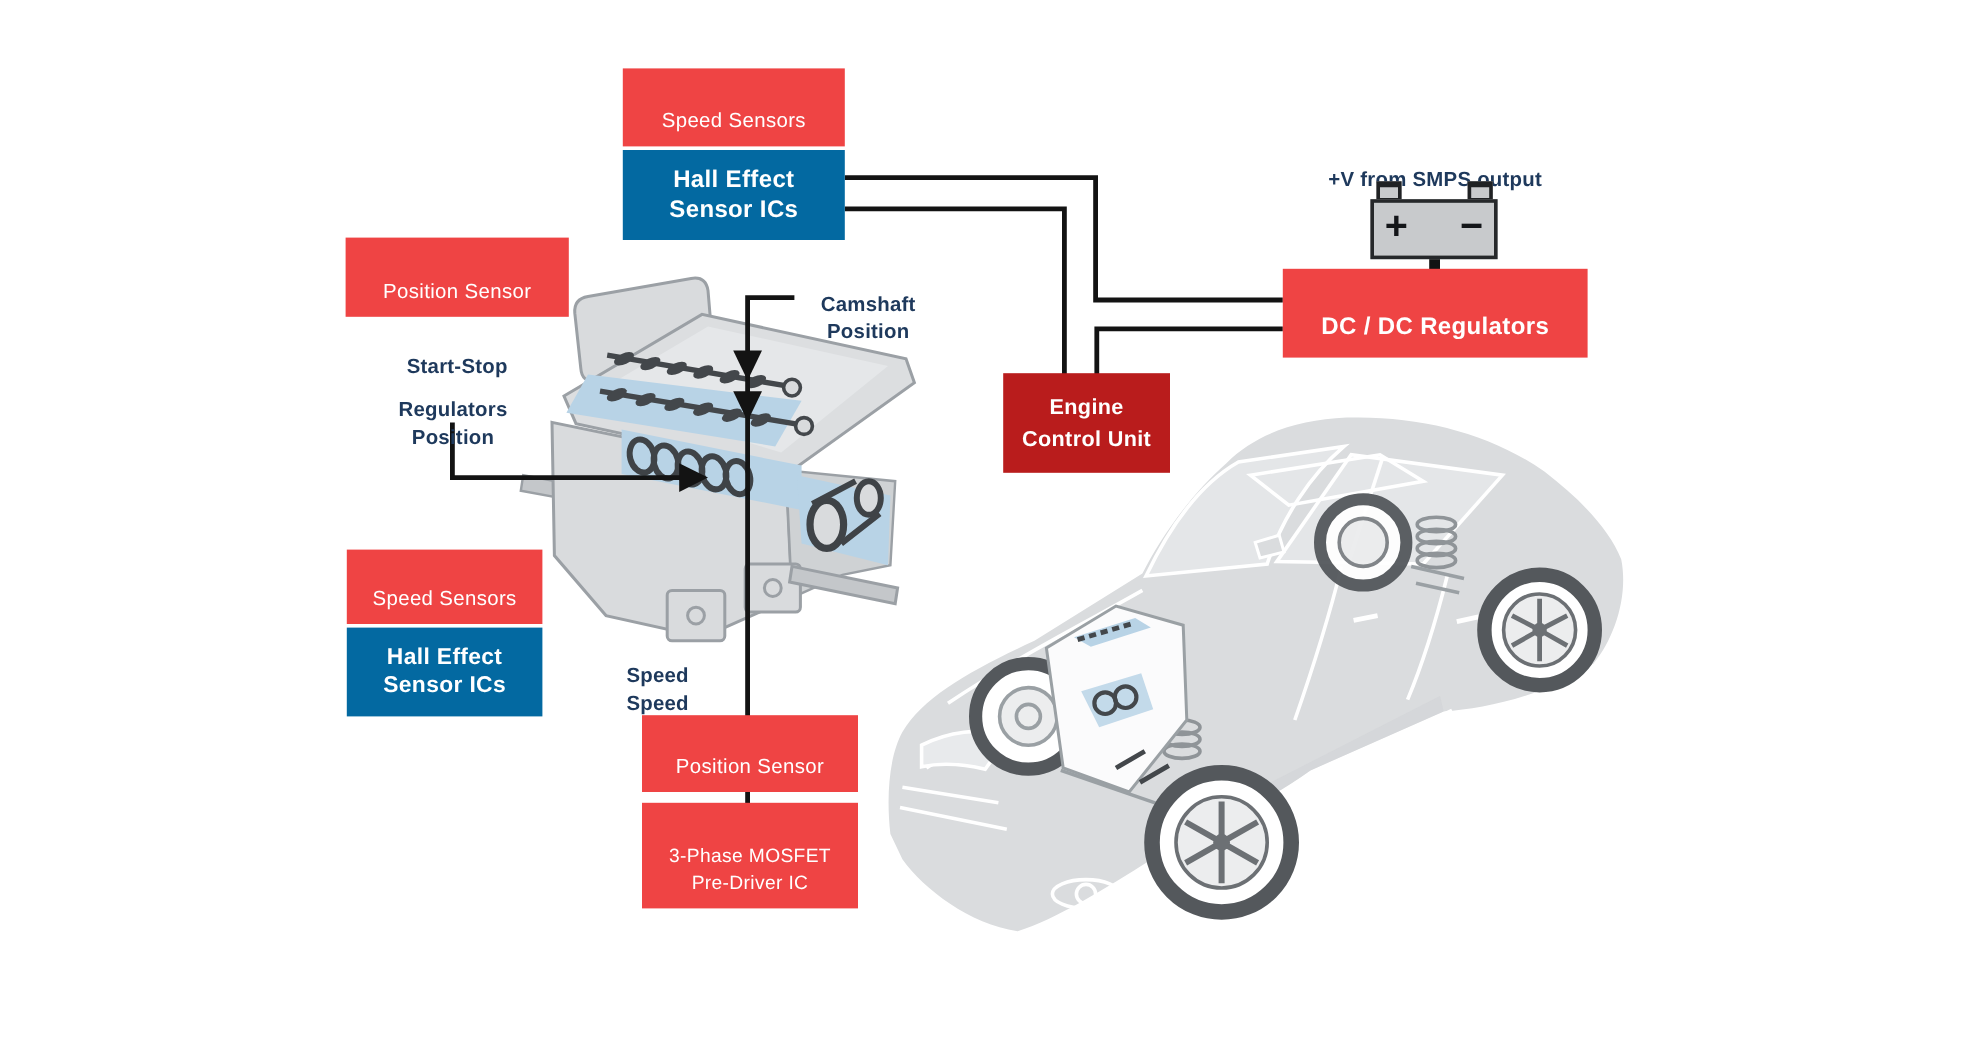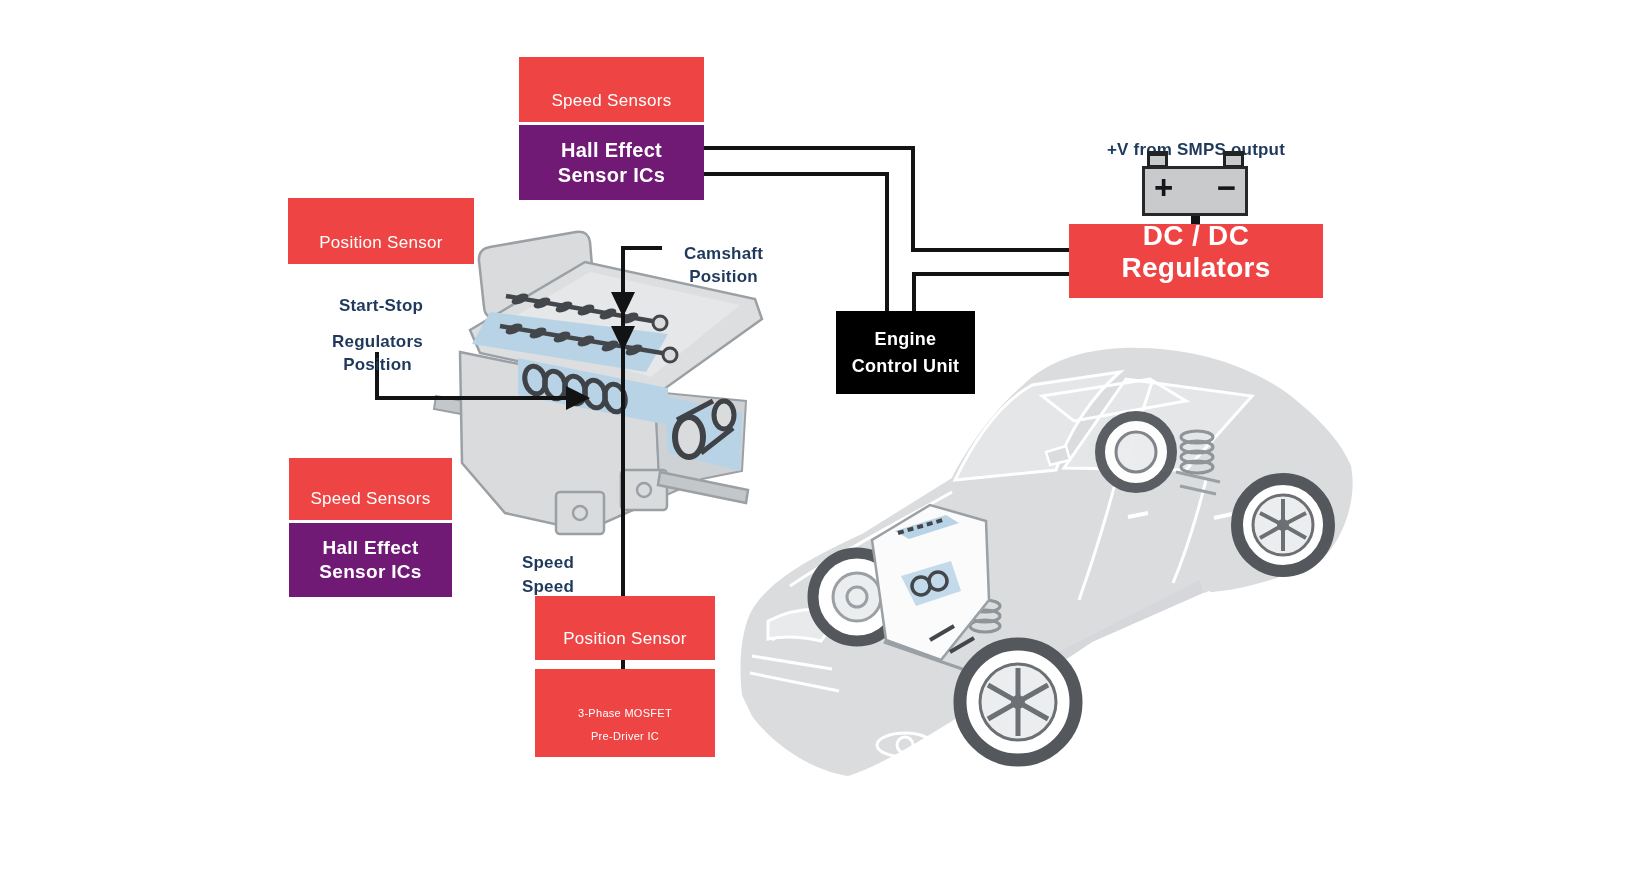--- a/index.html
+++ b/index.html
@@ -7,28 +7,28 @@
     position:relative;width:1640px;height:875px;background:#ffffff;
     font-family:"Liberation Sans",sans-serif;overflow:hidden;
   }
   svg.layer{position:absolute;left:0;top:0;z-index:1;}
   .box{
     position:absolute;z-index:3;display:flex;flex-direction:column;
     justify-content:flex-end;align-items:center;text-align:center;
     color:#ffffff;box-sizing:border-box;letter-spacing:.3px;
   }
   .navy{background:#ef4444;}
-  .teal{background:#701a75;}
-  .green{background:#000000;}
+  .teal{background:#0369a1;}
+  .green{background:#b91c1c;}
   .reg17{font-size:17px;font-weight:400;padding-bottom:11px;}
   .bold20{font-size:20px;font-weight:700;line-height:25px;justify-content:center;}
   .bold19{font-size:19px;font-weight:700;line-height:24px;justify-content:center;}
   .bold18{font-size:18px;font-weight:700;line-height:27px;justify-content:center;}
-  .reg2line{font-size:11px;font-weight:400;line-height:23px;padding-bottom:9px;}
-  .dclabel{font-size:28px;font-weight:700;padding-bottom:14px;}
+  .reg2line{font-size:16px;font-weight:400;line-height:23px;padding-bottom:9px;}
+  .dclabel{font-size:20px;font-weight:700;padding-bottom:14px;}
   .lbl{
     position:absolute;z-index:3;color:#1e395c;font-weight:700;
     text-align:center;font-size:17px;line-height:23px;letter-spacing:.2px;margin-top:24px;
   }
   .battery{position:absolute;z-index:3;}
   .bat-term{position:absolute;width:21px;height:17px;background:#c8cacc;
     border:3px solid #202224;border-top-width:5px;box-sizing:border-box;}
   .bat-body{position:absolute;left:0;top:15px;width:106px;height:50px;
     background:#c8cacc;border:3px solid #26282a;box-sizing:border-box;
     display:flex;justify-content:space-between;padding:2px 9px 0 9px;}

